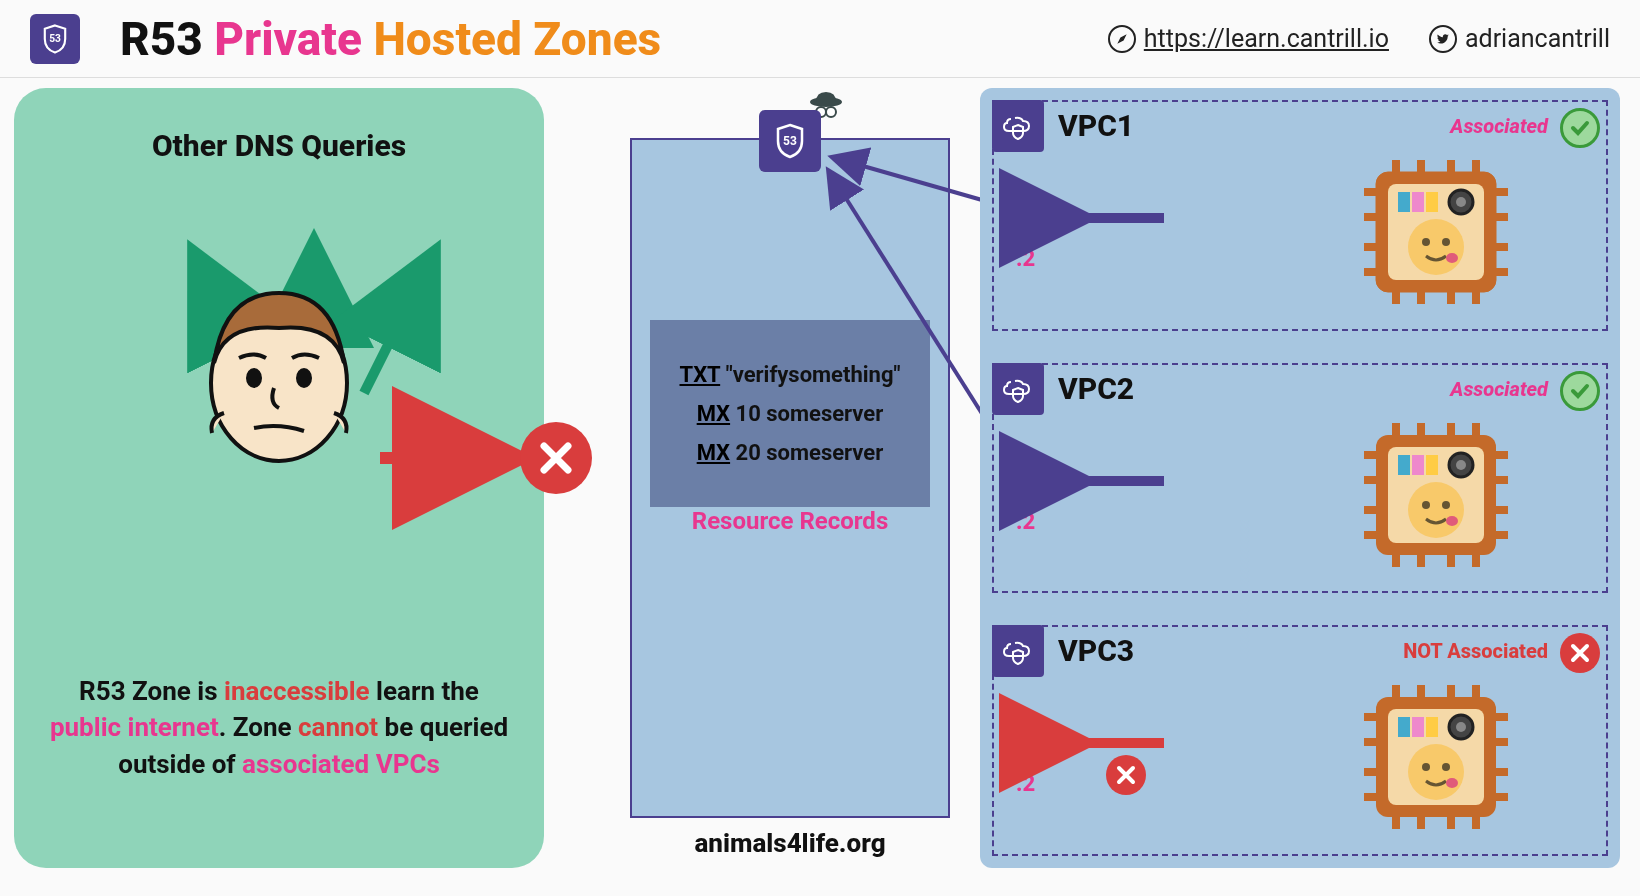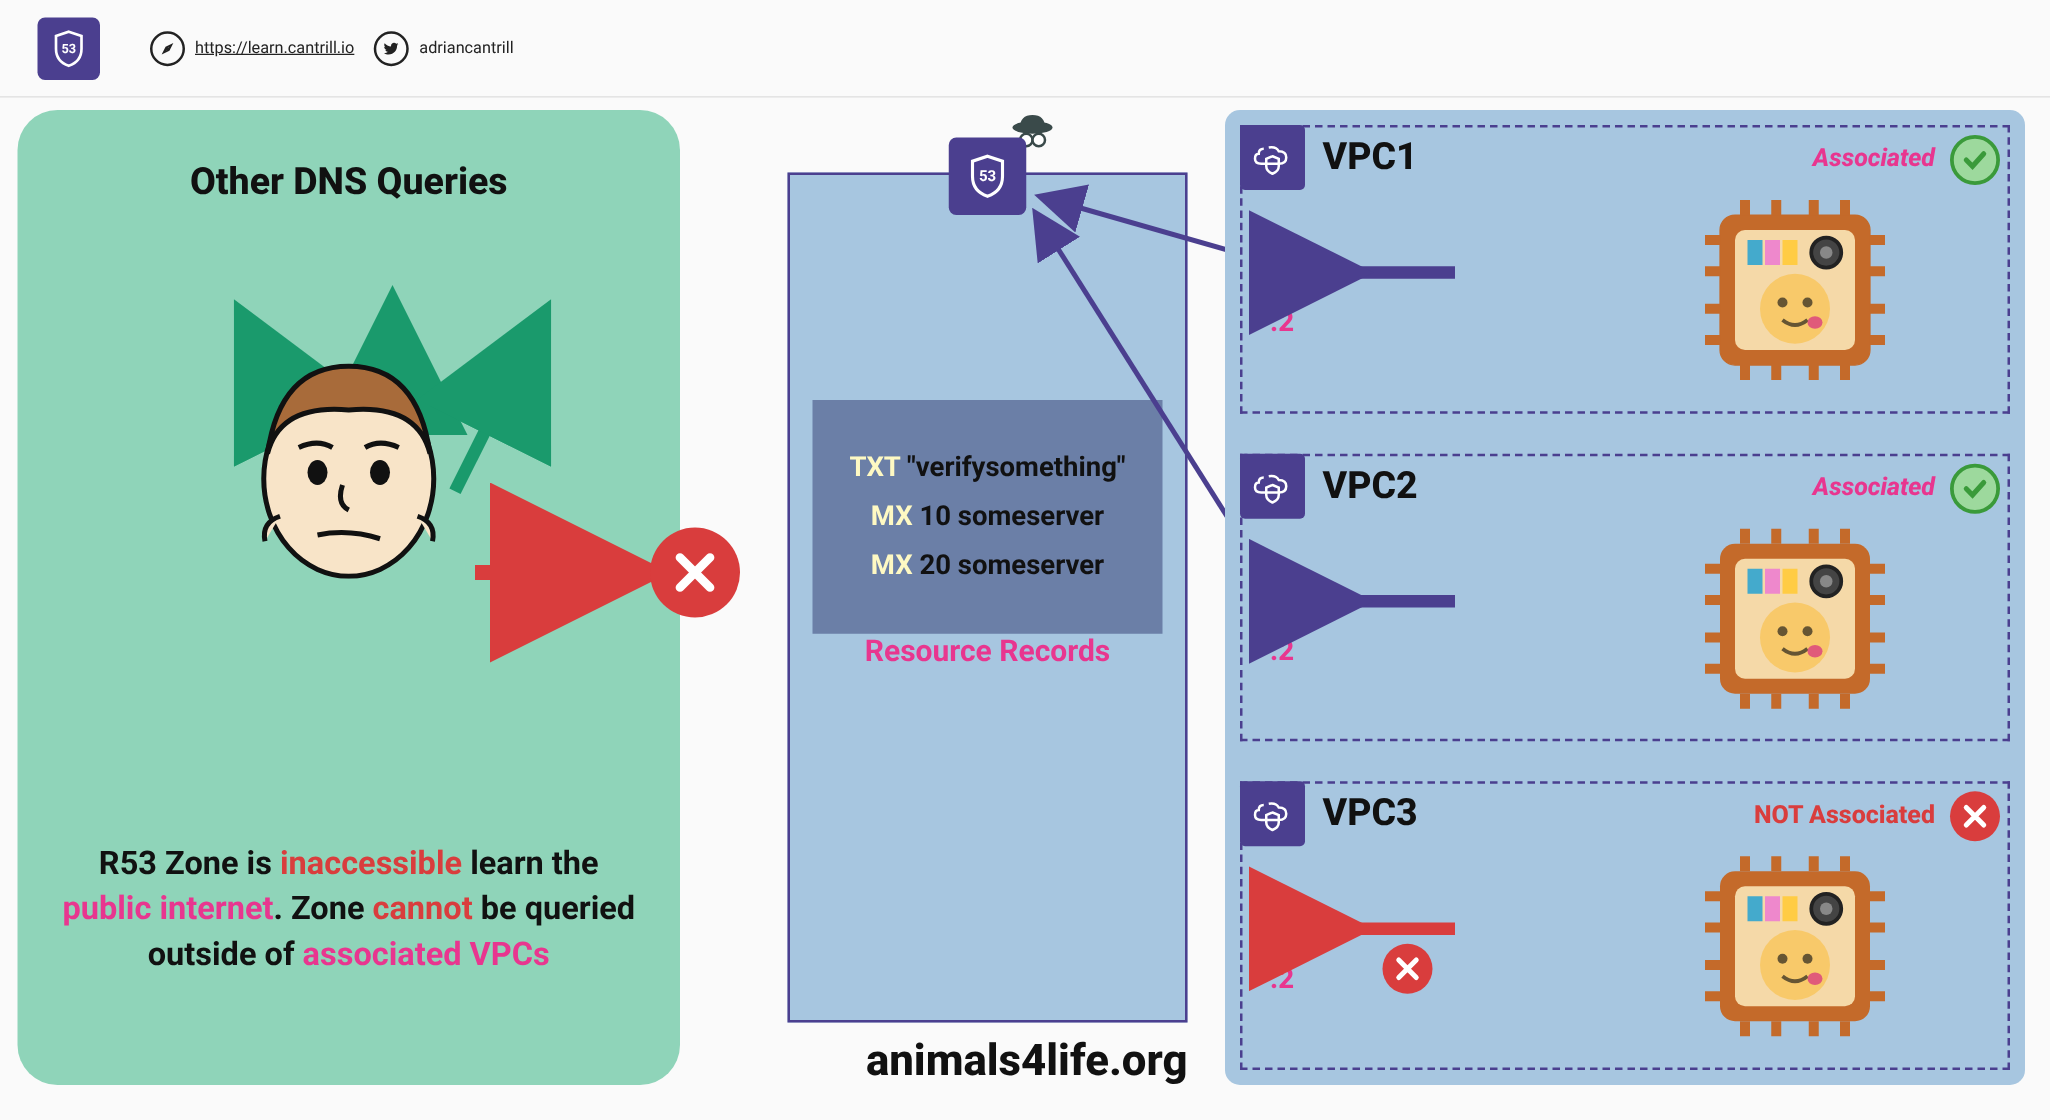--- a/index.html
+++ b/index.html
@@ -28,23 +28,23 @@
   .title {
     font-size: 46px;
     font-weight: 800;
     flex: 1;
   }
   .title .t1 { color: #111; }
   .title .t2 { color: #e8368f; }
   .title .t3 { color: #f08c1a; }
   .header-links {
     display: flex;
-    gap: 16px;
+    gap: 40px;
     align-items: flex-start;
-    font-size: 13px;
+    font-size: 25px;
   }
   .link-item { display: flex; align-items: center; gap: 8px; color: #222; }
   .link-item a { color: #222; text-decoration: underline; }
   .icon-circle {
     width: 28px; height: 28px; border: 2px solid #222; border-radius: 50%;
     display: flex; align-items: center; justify-content: center;
   }
 
   .canvas {
     position: relative;
@@ -97,27 +97,27 @@
   }
   .records-box {
     width: 280px; margin: 0 auto;
     background: #6b7fa7;
     padding: 28px 10px;
   }
   .records-box .rec {
     font-size: 22px; font-weight: 700; margin: 14px 0;
     color: #111;
   }
-  .rec .rtype { color: #fef9c3; }
+  .rec .rtype { color: #000000; text-decoration: underline; }
   .rr-label {
     font-size: 24px; font-weight: 700; color: #e8368f;
   }
   .zone-label {
     position: absolute; left: 630px; top: 750px; width: 320px;
-    text-align: right; font-size: 35px; font-weight: 800; color: #111;
+    text-align: center; font-size: 26px; font-weight: 800; color: #111;
   }
 
   
   .vpc-col {
     position: absolute;
     left: 980px; top: 10px;
     width: 640px; height: 780px;
     background: #a7c6e0;
     border-radius: 12px;
     padding: 12px;
@@ -178,20 +178,23 @@
 </style>
 </head>
 <body>
 
 <div class="header">
   <div class="r53-logo">
     <svg viewBox="0 0 40 40">
         <path d="M20 4 L32 8 L32 20 Q32 32 20 36 Q8 32 8 20 L8 8 Z" fill="none" stroke="#fff" stroke-width="2.5"></path>
         <text x="20" y="24" text-anchor="middle" fill="#fff" font-size="12" font-weight="700">53</text>
       </svg>
+  </div>
+  <div class="title">
+    <span class="t1">R53 </span><span class="t2">Private </span><span class="t3">Hosted Zones</span>
   </div>
   <div class="header-links">
     <div class="link-item">
       <span class="icon-circle">
         <svg width="16" height="16" viewBox="0 0 16 16">
             <circle cx="8" cy="8" r="1.5" fill="#222"></circle>
             <path d="M11 5 L9 9 L5 11 L7 7 Z" fill="none" stroke="#222" stroke-width="1.5"></path>
           </svg>
       </span>
       <a>https://learn.cantrill.io</a>

